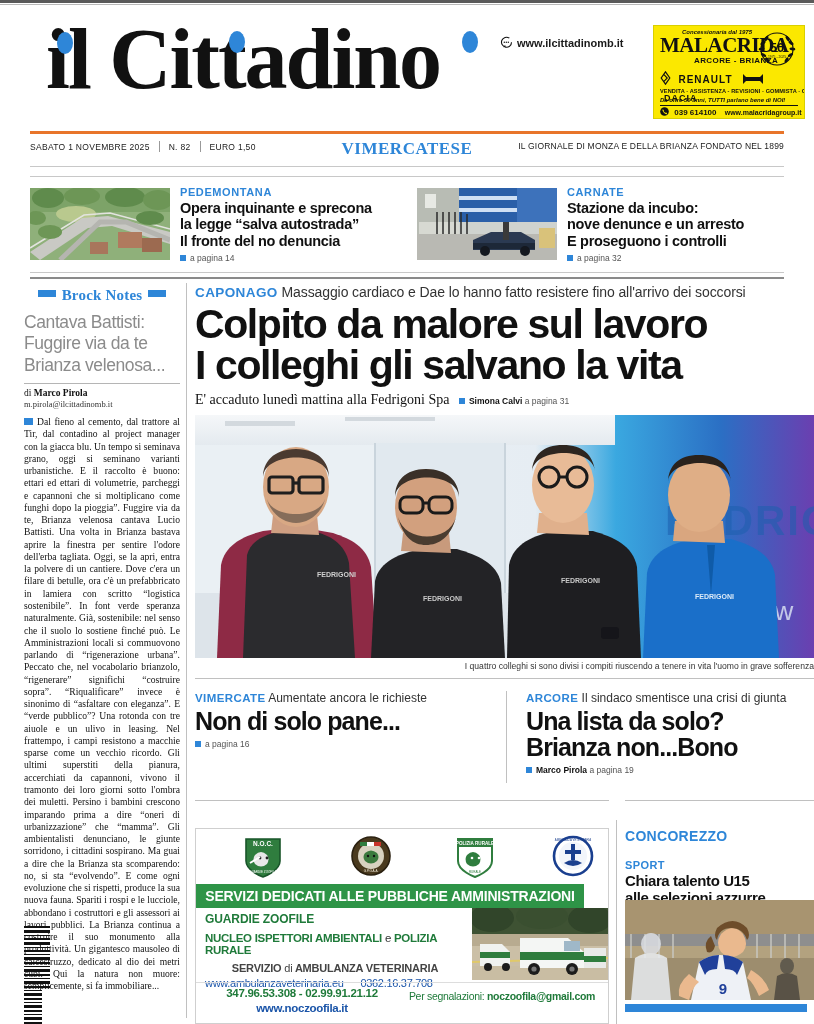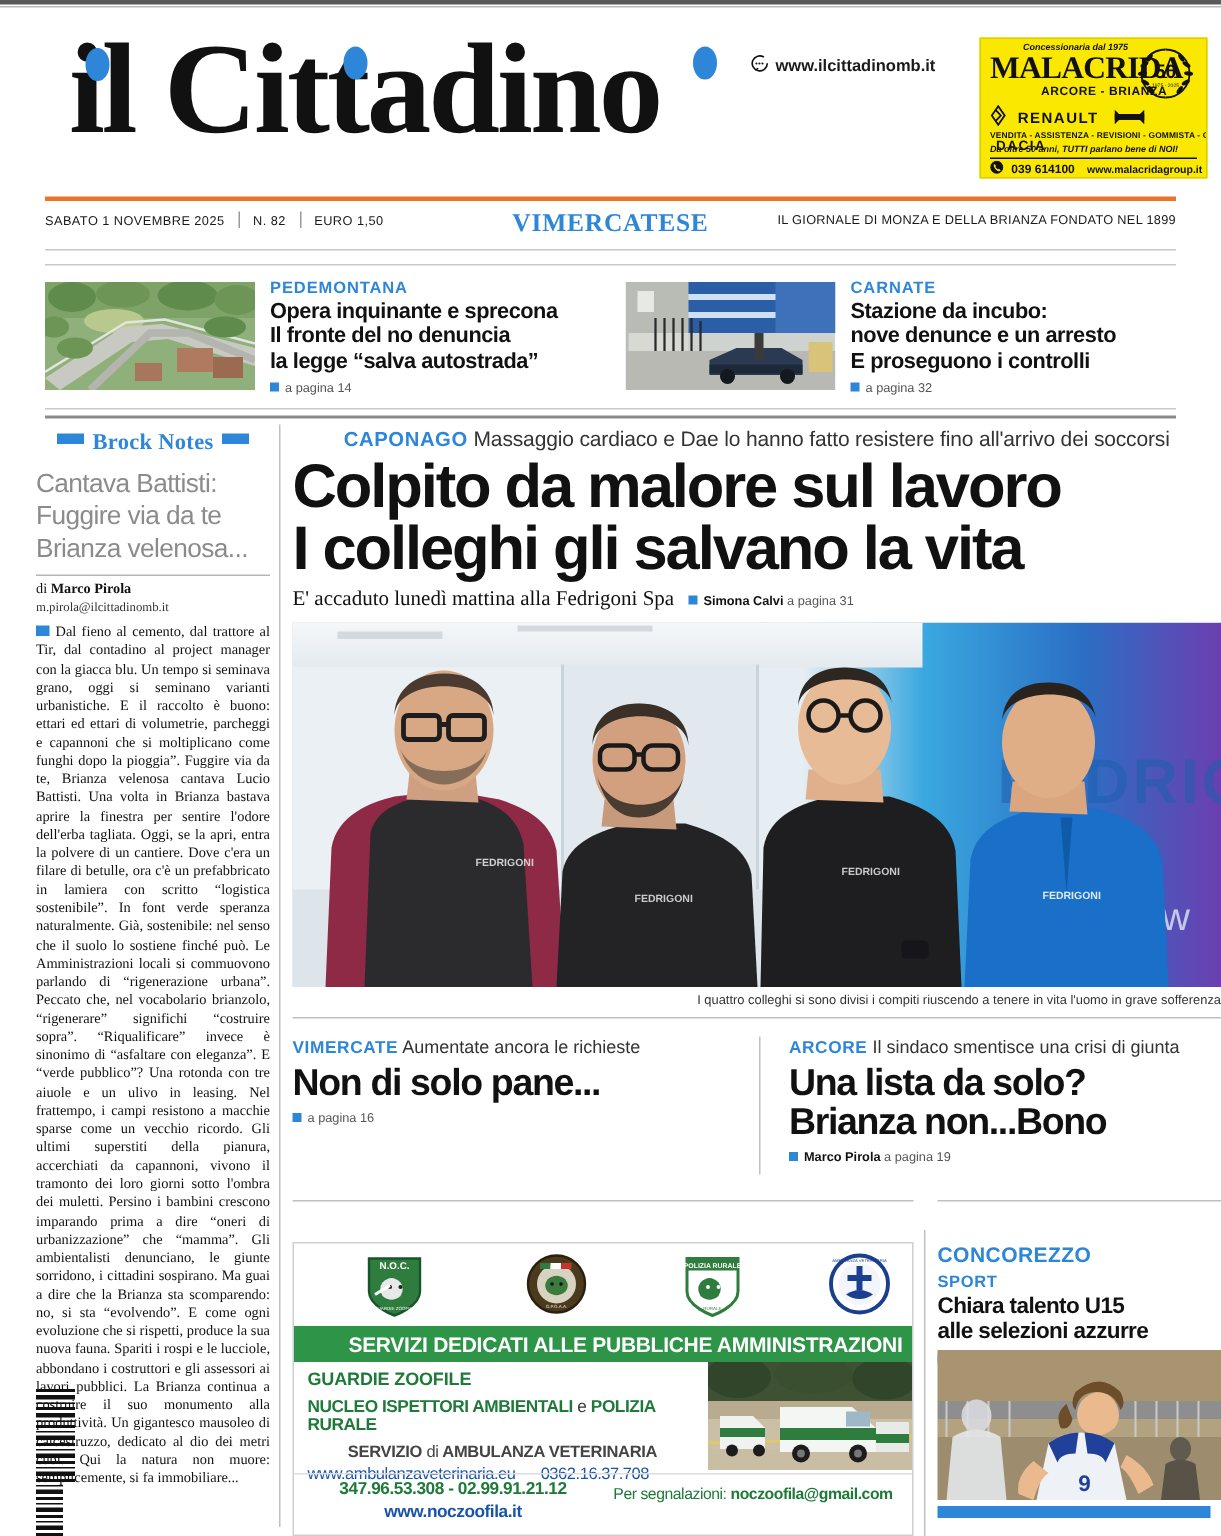--- a/index.html
+++ b/index.html
@@ -108,21 +108,21 @@
     font-size:9.6px;line-height:1.28;text-align:justify;color:#111;
     hyphens:auto;
   }
   .bn-body .sq{display:inline-block;width:9px;height:7px;background:#2e86d8;margin-right:4px;vertical-align:0;}
 
   
   .barcode{position:absolute;left:0px;top:640px;width:26px;height:120px;}
 
   
   .main{position:absolute;left:195px;top:284px;width:619px;}
-  .m-kicker{font-size:14px;line-height:1.2;letter-spacing:-0.1px;color:#333;font-weight:400;text-align:center;}
+  .m-kicker{font-size:14px;line-height:1.2;letter-spacing:-0.1px;color:#333;font-weight:400;}
   .m-kicker b{color:#2e86d8;font-weight:700;letter-spacing:0.4px;font-size:13.5px;}
   .m-head{
     margin-top:3px;font-size:41px;line-height:1.0;font-weight:700;
     letter-spacing:-1.4px;color:#111;
   }
   .m-head div{white-space:nowrap;}
   .m-sub{
     margin-top:6px;font-family:"Liberation Serif",serif;font-size:14px;color:#111;
   }
   .m-sub .credit{font-family:"Liberation Sans",sans-serif;font-size:8.5px;font-weight:700;color:#111;margin-left:6px;}
@@ -149,21 +149,21 @@
 
   .rule-bot{position:absolute;left:195px;top:800px;width:414px;height:1px;background:#c0c0c0;}
   .rule-bot2{position:absolute;left:625px;top:800px;width:189px;height:1px;background:#c0c0c0;}
 
   
   .bigad{position:absolute;left:195px;top:828px;width:414px;height:196px;
     border:1px solid #cfcfcf;box-sizing:border-box;background:#fff;overflow:hidden;}
   .crests{position:absolute;left:0;top:2px;width:412px;height:50px;}
   .crest{position:absolute;top:2px;width:46px;height:46px;}
   .crest svg{display:block;}
-  .greenband{position:absolute;left:0;top:55px;width:388px;height:24px;background:#2e9447;padding-left:27px;}
+  .greenband{position:absolute;left:0;top:55px;width:388px;height:24px;background:#2e9447;}
   .greenband span{display:block;text-align:center;line-height:24px;color:#fff;
     font-size:14px;font-weight:700;letter-spacing:-0.2px;}
   .adbody{position:absolute;left:0;top:79px;width:412px;height:72px;}
   .adtxt{position:absolute;left:9px;top:4px;width:260px;}
   .adtxt .l1{font-size:12px;font-weight:700;color:#1f7a3a;letter-spacing:-0.1px;margin-bottom:6px;}
   .adtxt .l2{font-size:11.5px;font-weight:700;color:#1f7a3a;letter-spacing:-0.3px;margin-bottom:6px;}
   .adtxt .l2 .thin{font-weight:400;color:#333;}
   .adtxt .l3{font-size:11px;font-weight:700;color:#444;letter-spacing:-0.2px;margin-bottom:3px;text-align:center;}
   .adtxt .l3 .thin{font-weight:400;}
   .adtxt .l4{font-size:11px;font-weight:400;color:#1a54a8;letter-spacing:-0.3px;white-space:nowrap;}
@@ -174,21 +174,21 @@
   .adfoot .fl .a{font-size:11.5px;font-weight:700;color:#1f7a3a;letter-spacing:-0.3px;}
   .adfoot .fl .b{font-size:11.5px;font-weight:700;color:#1a54a8;letter-spacing:-0.3px;margin-top:3px;}
   .adfoot .fr{position:absolute;right:6px;top:4px;width:200px;text-align:center;}
   .adfoot .fr .a{font-size:10.5px;color:#1f7a3a;letter-spacing:-0.3px;}
   .adfoot .fr .b{font-size:10.5px;color:#1f7a3a;letter-spacing:-0.3px;margin-top:3px;}
   .adfoot .fr .b b{color:#1f7a3a;}
 
   
   .concor{position:absolute;left:625px;top:828px;width:189px;height:196px;}
   .c-town{font-size:14px;font-weight:700;color:#2e86d8;letter-spacing:0.3px;}
-  .c-sport{margin-top:5px;font-size:11px;font-weight:700;color:#2e86d8;letter-spacing:0.4px;}
+  .c-sport{margin-top:15px;font-size:11px;font-weight:700;color:#2e86d8;letter-spacing:0.4px;}
   .c-head{margin-top:2px;font-size:15px;line-height:1.1;font-weight:700;letter-spacing:-0.4px;color:#111;}
   .c-link{margin-top:5px;font-size:8.5px;color:#555;}
   .c-photo{position:absolute;left:0;top:72px;width:189px;height:100px;overflow:hidden;background:#b9ac97;}
   .c-bluebar{position:absolute;left:0;top:176px;width:182px;height:8px;background:#2e86d8;}
 
   .vrule-r{position:absolute;left:616px;top:820px;width:1px;height:204px;background:#c0c0c0;}
 
   svg{display:block;}
 </style>
 </head>
@@ -308,22 +308,22 @@
           <rect x="60" y="54" width="18" height="12" fill="#a8765c"></rect>
           <ellipse cx="20" cy="44" rx="12" ry="7" fill="#6d9656"></ellipse>
           <ellipse cx="120" cy="30" rx="14" ry="7" fill="#5f8b4c"></ellipse>
           <ellipse cx="6" cy="30" rx="10" ry="7" fill="#6d9656"></ellipse>
         </svg>
       </div>
       <div class="txt">
         <div class="kicker">PEDEMONTANA</div>
         <div class="t-head">
           <div>Opera inquinante e sprecona</div>
+          <div>la legge “salva autostrada”</div>
           <div>Il fronte del no denuncia</div>
-          <div>la legge “salva autostrada”</div>
         </div>
         <div class="pagelink"><span class="bluesq"></span><span>a pagina 14</span></div>
       </div>
     </div>
 
     <div class="teaser t2">
       <div class="thumb">
         <svg width="140" height="72" viewBox="0 0 140 72" preserveAspectRatio="none">
           <rect width="140" height="72" fill="#cfd3cf"></rect>
           <rect x="40" y="0" width="100" height="34" fill="#2a5fa8"></rect>

